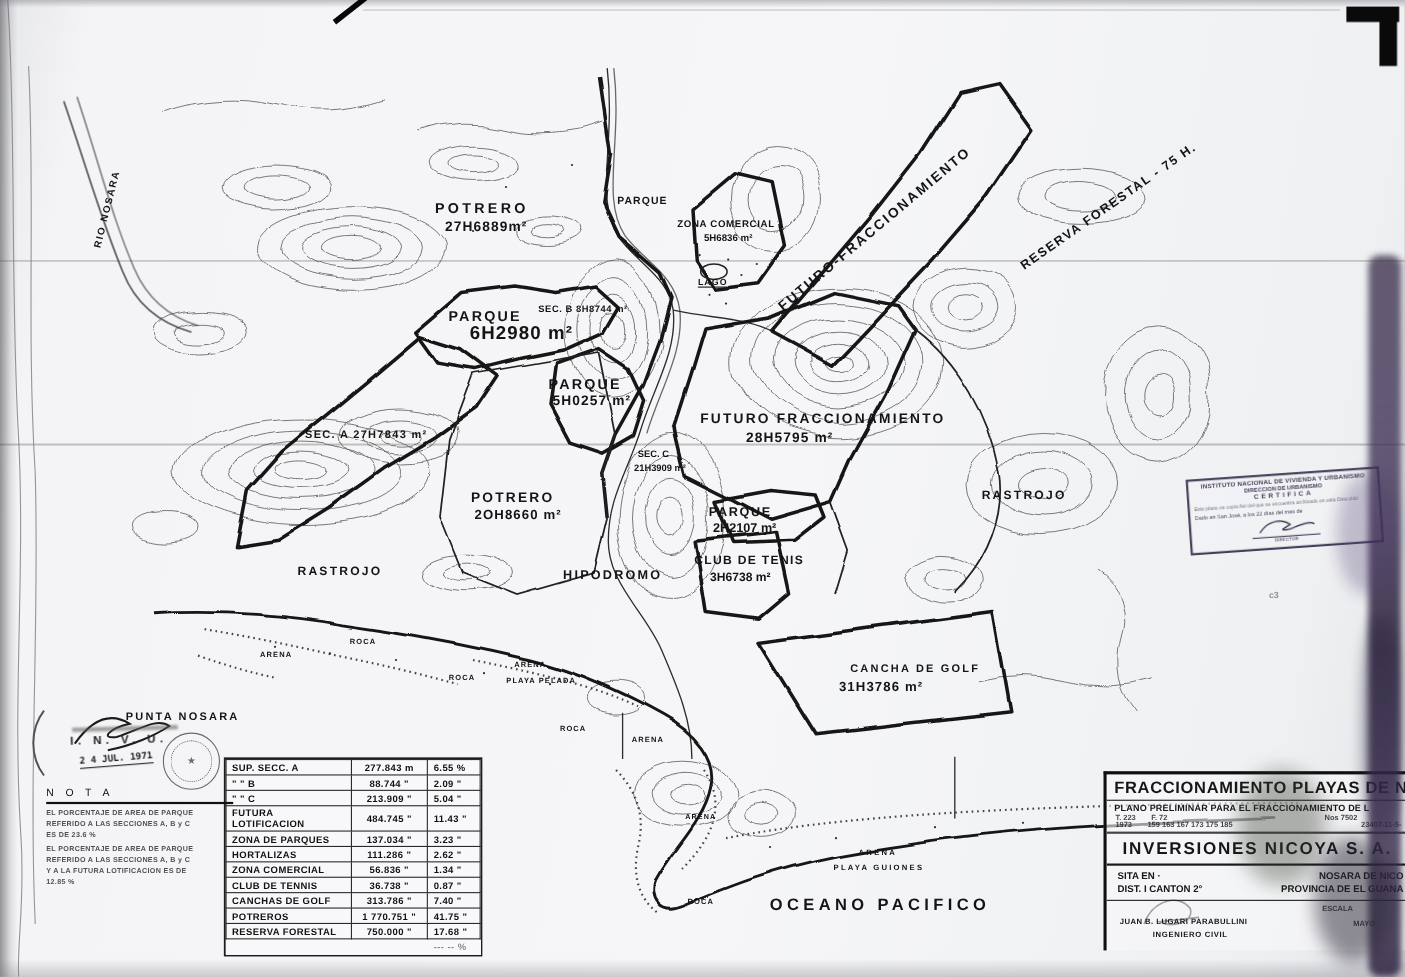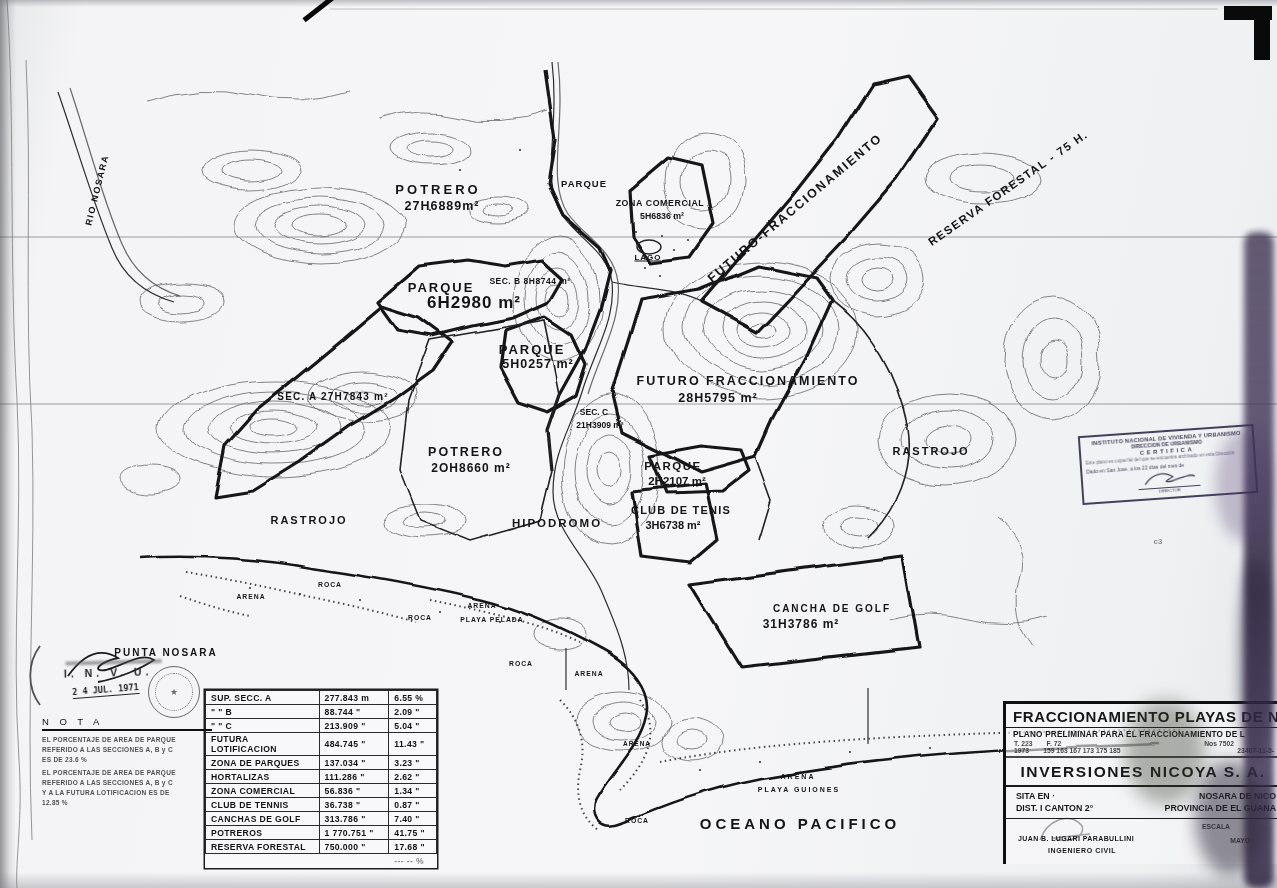--- a/index.html
+++ b/index.html
@@ -7,21 +7,21 @@
     background:linear-gradient(100deg,#e6e7e9 0%,#f4f4f6 6%,#f6f6f8 55%,#eef0f2 90%,#e3e4e7 100%);
     font-family:"Liberation Sans",sans-serif;color:#161616;}
   svg.lineart{position:absolute;left:0;top:0;}
   .lbl{position:absolute;transform:translate(-50%,-50%);font-weight:700;white-space:nowrap;color:#141414;}
   
   .areas{position:absolute;left:205px;top:690px;width:232px;border-collapse:collapse;
     background:rgba(250,250,252,.72);box-shadow:0 0 0 1.5px #1d1d1d;}
   .areas td{border:1px solid #2a2a2a;font-size:8.6px;font-weight:700;letter-spacing:.4px;
     padding:1px 5px;height:11px;color:#111;}
   .areas td.a{width:128px;}
-  .areas td.v{width:76px;text-align:left;margin-top:34px;}
+  .areas td.v{width:76px;text-align:center;margin-top:34px;}
   .areas td.p{width:46px;}
   .areas tr.ghost td{border-color:transparent;opacity:.5;filter:blur(.4px);}
   
   .nota{position:absolute;left:42px;top:716px;width:170px;}
   .nota .nt{font-size:9.5px;font-weight:400;letter-spacing:4px;border-bottom:2px solid #101010;
     padding-bottom:2px;margin-bottom:4px;color:#101010;}
   .nota .nl{font-size:6.5px;font-weight:700;letter-spacing:.3px;line-height:1.55;color:#222;
     opacity:.78;filter:blur(.3px);}
   
   .invu{position:absolute;left:56px;top:660px;width:140px;transform:rotate(-1.5deg);}

